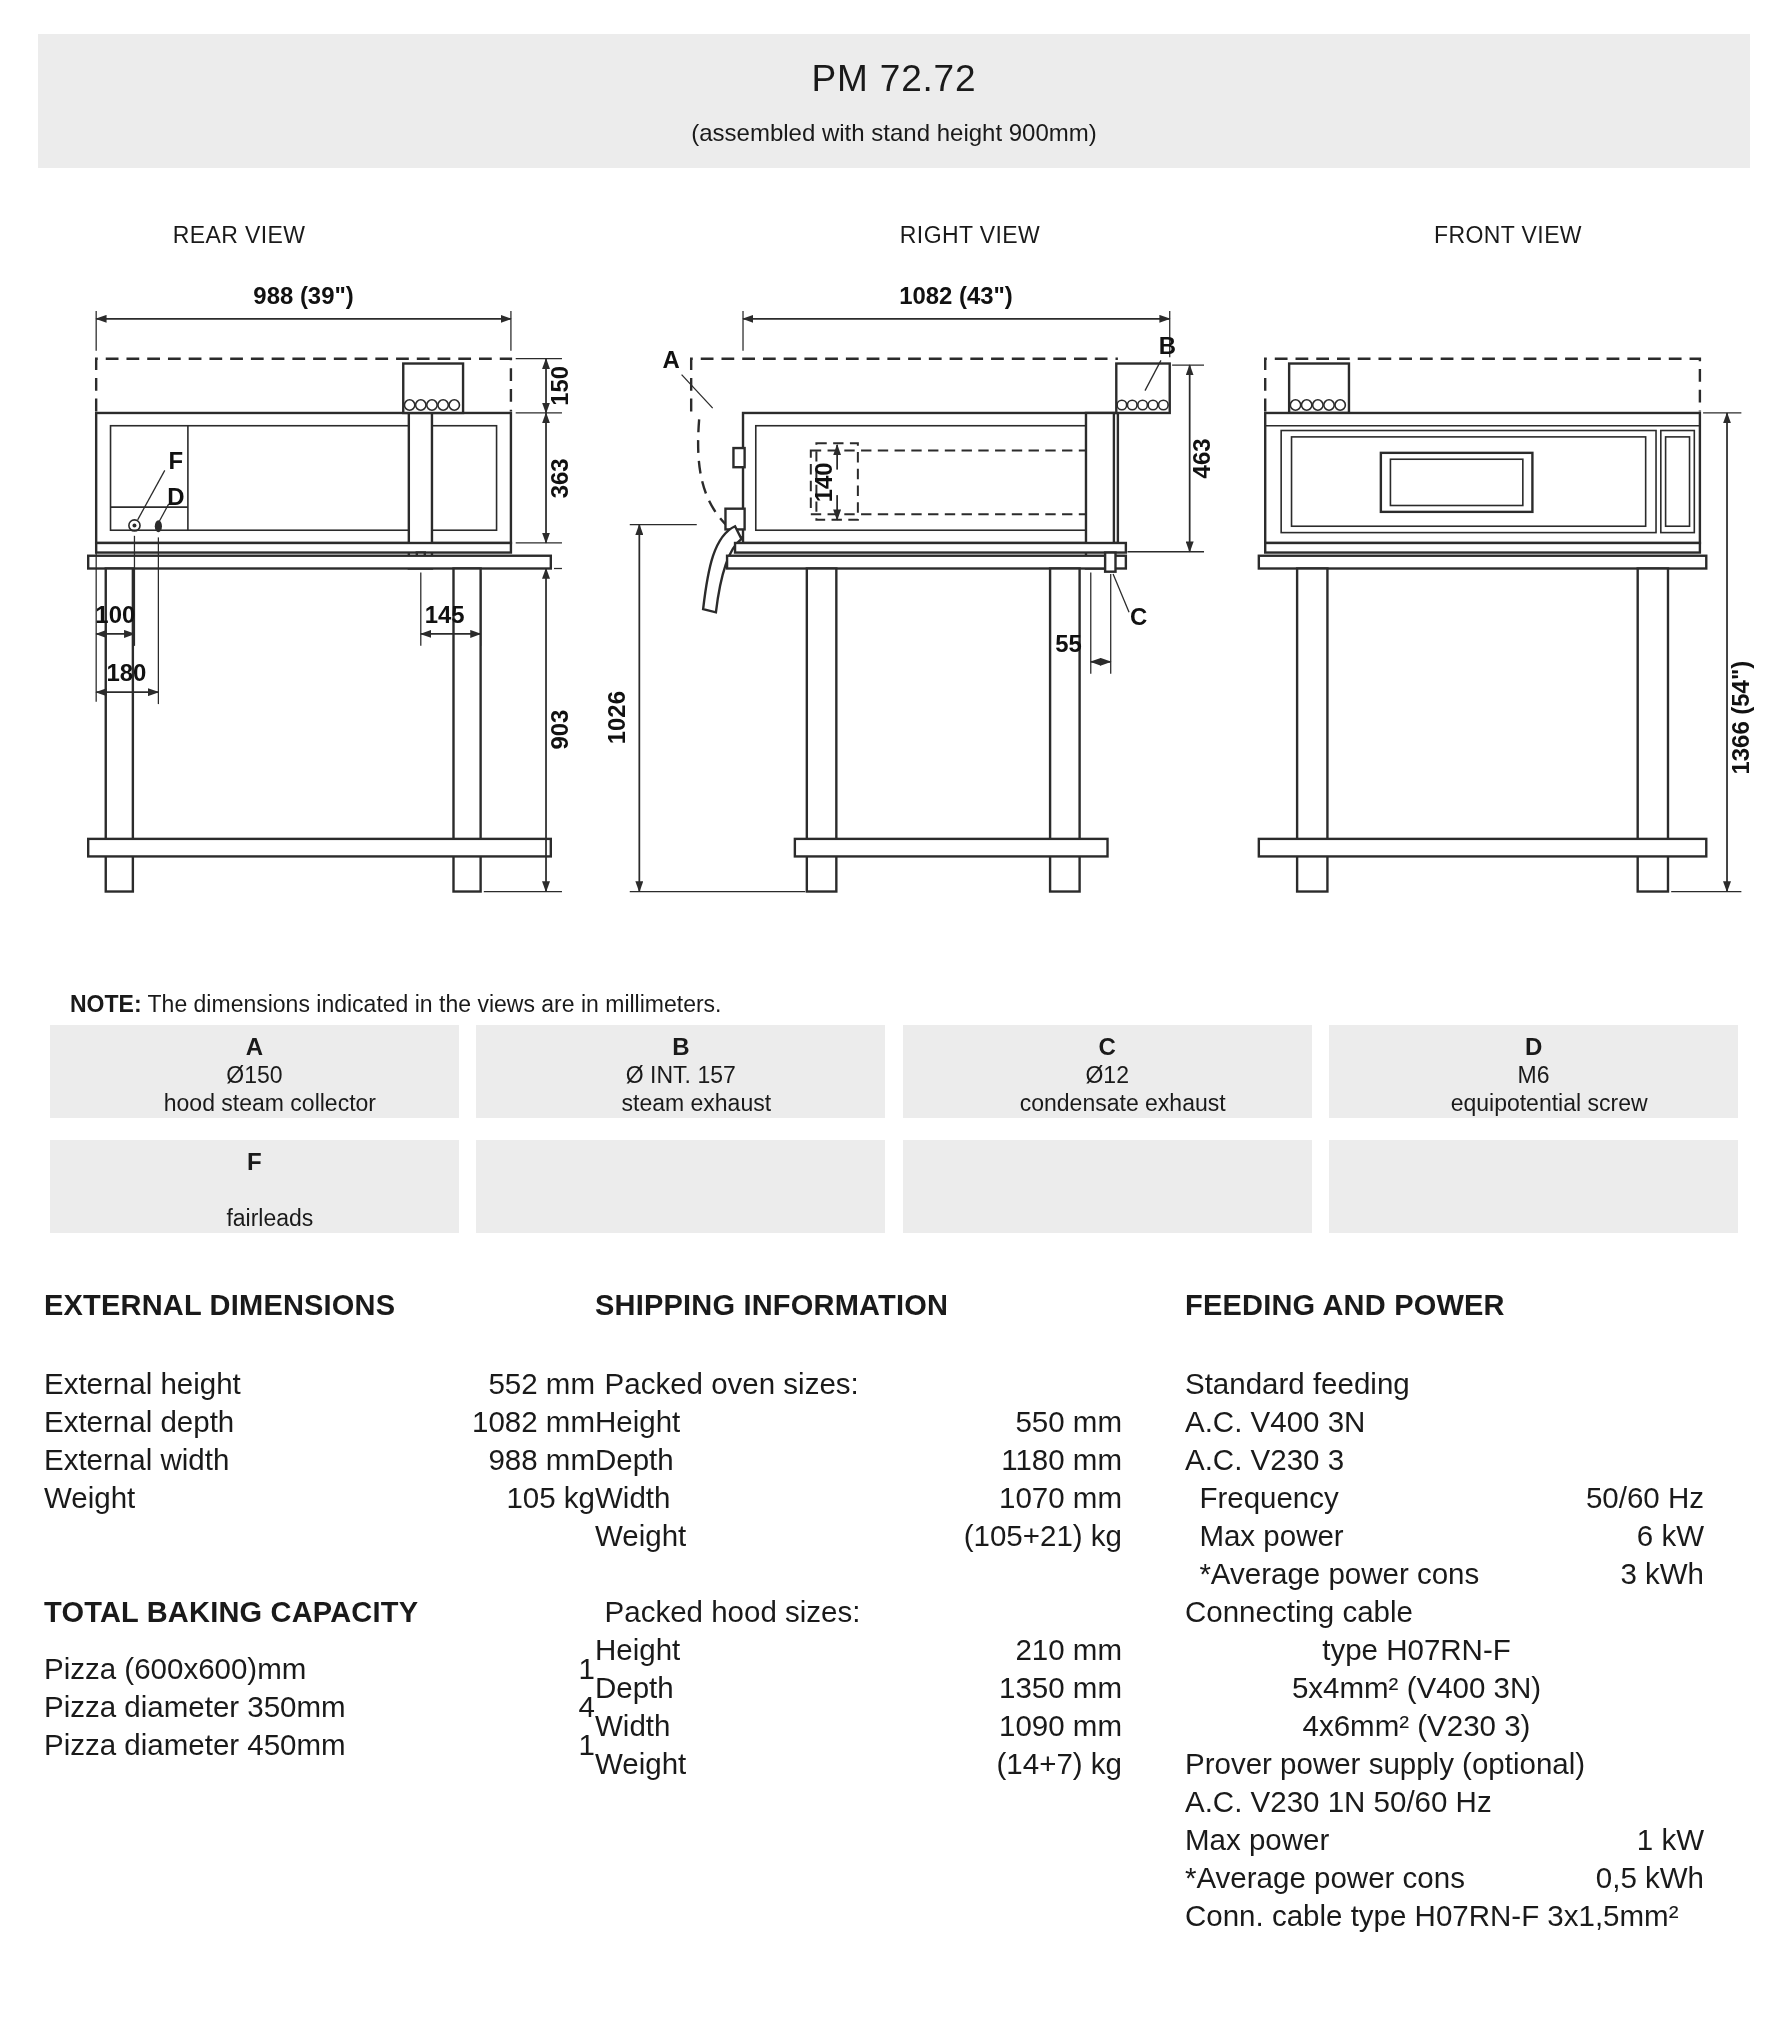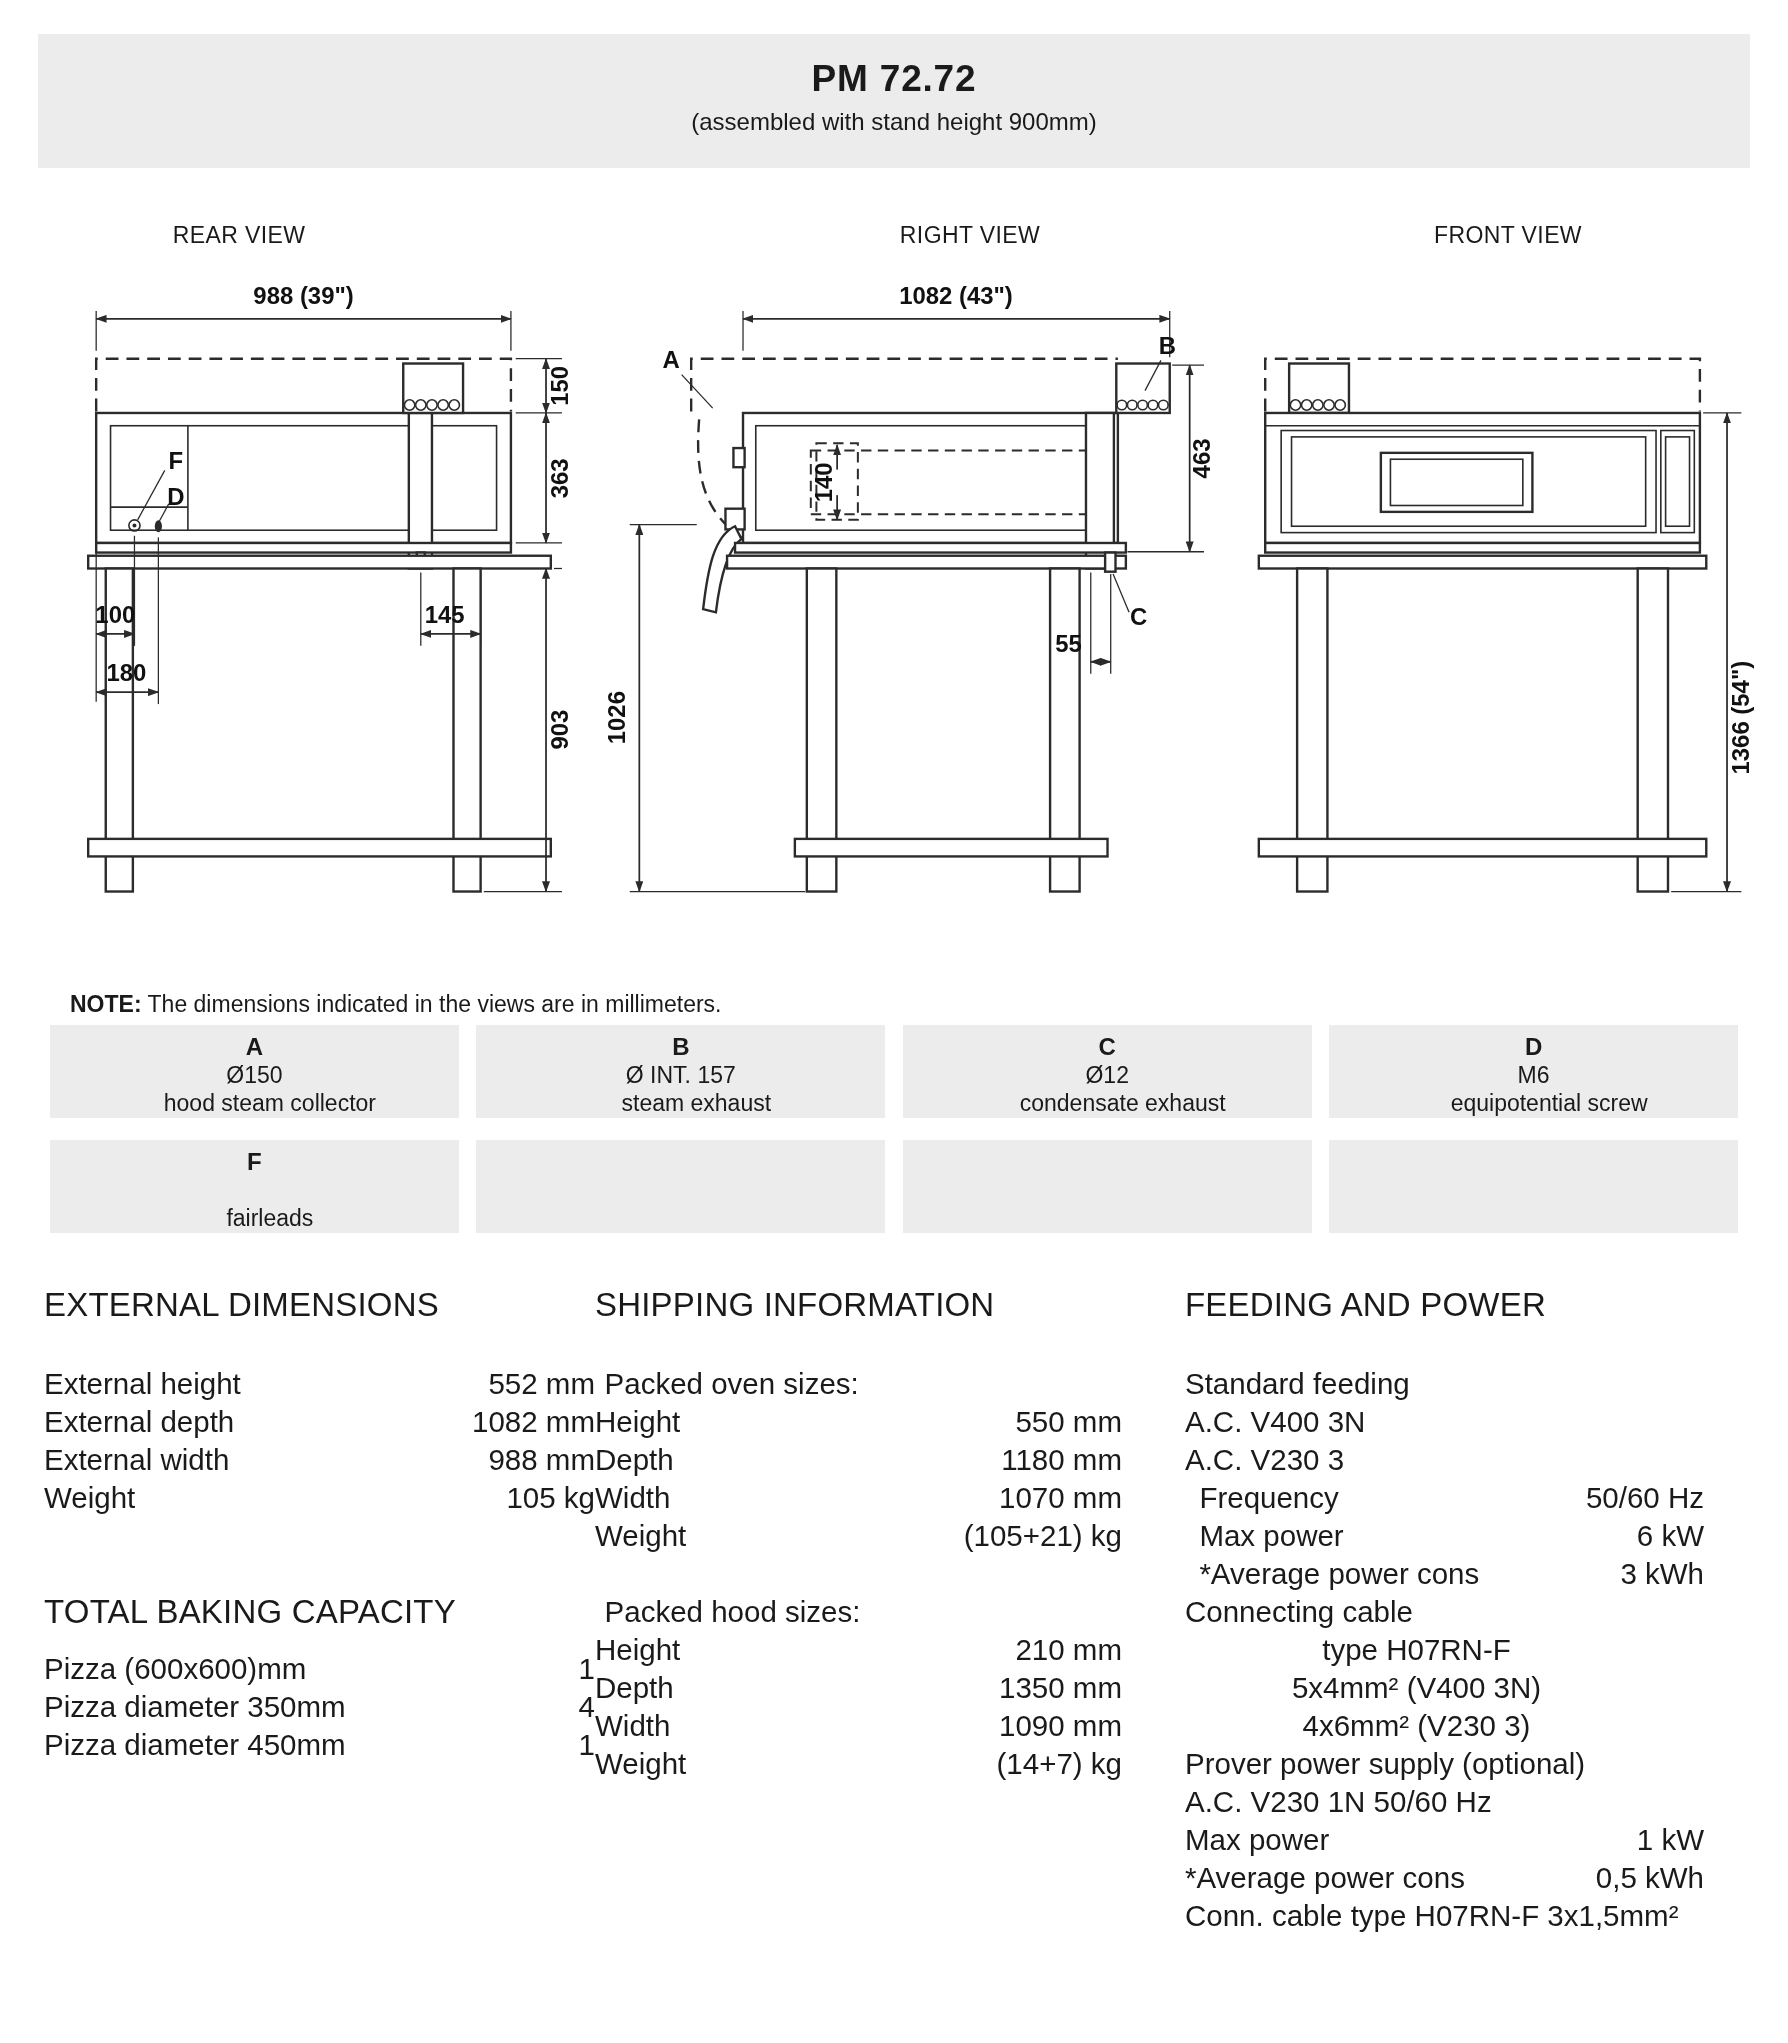--- a/index.html
+++ b/index.html
@@ -1,21 +1,21 @@
 <!DOCTYPE html>
 <html style="font-size:12.8px"><head>
 <meta charset="utf-8">
 <style>
   html,body{margin:0;padding:0;}
   body{font-family:"Liberation Sans",sans-serif;background:#fff;color:#1a1a1a;}
   .page{position:relative;width:1788px;height:2043px;background:#fff;overflow:hidden;}
 
   
   .band{position:absolute;left:38px;top:34px;width:1712px;height:134px;background:#ececec;text-align:center;}
-  .band h1{margin:24px 0 8px 0;font-size:37px;letter-spacing:0.8px;font-weight:bold;}
+  .band h1{margin:24px 0 19px 0;font-size:37px;letter-spacing:0.8px;font-weight:normal;}
   .band .sub{font-size:24px;}
 
   
   .view-title{position:absolute;top:222px;transform:translateX(-50%);font-size:23px;font-weight:normal;letter-spacing:0.4px;white-space:nowrap;}
 
   
   svg.drawing{position:absolute;top:271px;}
   .lnf{fill:#fff;stroke:#2b2b2b;stroke-width:3;}
   .ln{fill:none;stroke:#2b2b2b;stroke-width:3;}
   .thin{fill:none;stroke:#2b2b2b;stroke-width:2;}
@@ -34,21 +34,21 @@
   .legend .cell{background:#ececec;text-align:center;padding-top:8px;font-size:23px;line-height:28px;}
   .legend .letter{font-weight:bold;font-size:24px;min-height:28px;}
   .legend .val{min-height:28px;}
   .legend .desc{min-height:28px;padding-left:31px;}
 
   
   .spec-col{position:absolute;top:1286px;font-size:29.5px;line-height:38px;}
   #col1{left:44px;width:551px;}
   #col2{left:595px;width:527px;}
   #col3{left:1185px;width:519px;}
-  .spec-col h3{font-size:33px;line-height:38px;margin:0 0 41px 0;font-weight:normal;letter-spacing:0.2px;}
+  .spec-col h3{font-size:29px;line-height:38px;margin:0 0 41px 0;font-weight:bold;letter-spacing:0.2px;}
   .spec-col h3.second{margin-top:76px;margin-bottom:19px;}
   .srow{display:flex;justify-content:space-between;}
   .srow .v{text-align:right;white-space:nowrap;}
   .heading-row{padding-left:9.6px;}
   .gap-above{margin-top:38px;}
   .indent{padding-left:14.4px;}
   .center{text-align:center;padding-right:56px;}
 </style>
 </head>
 <body>

